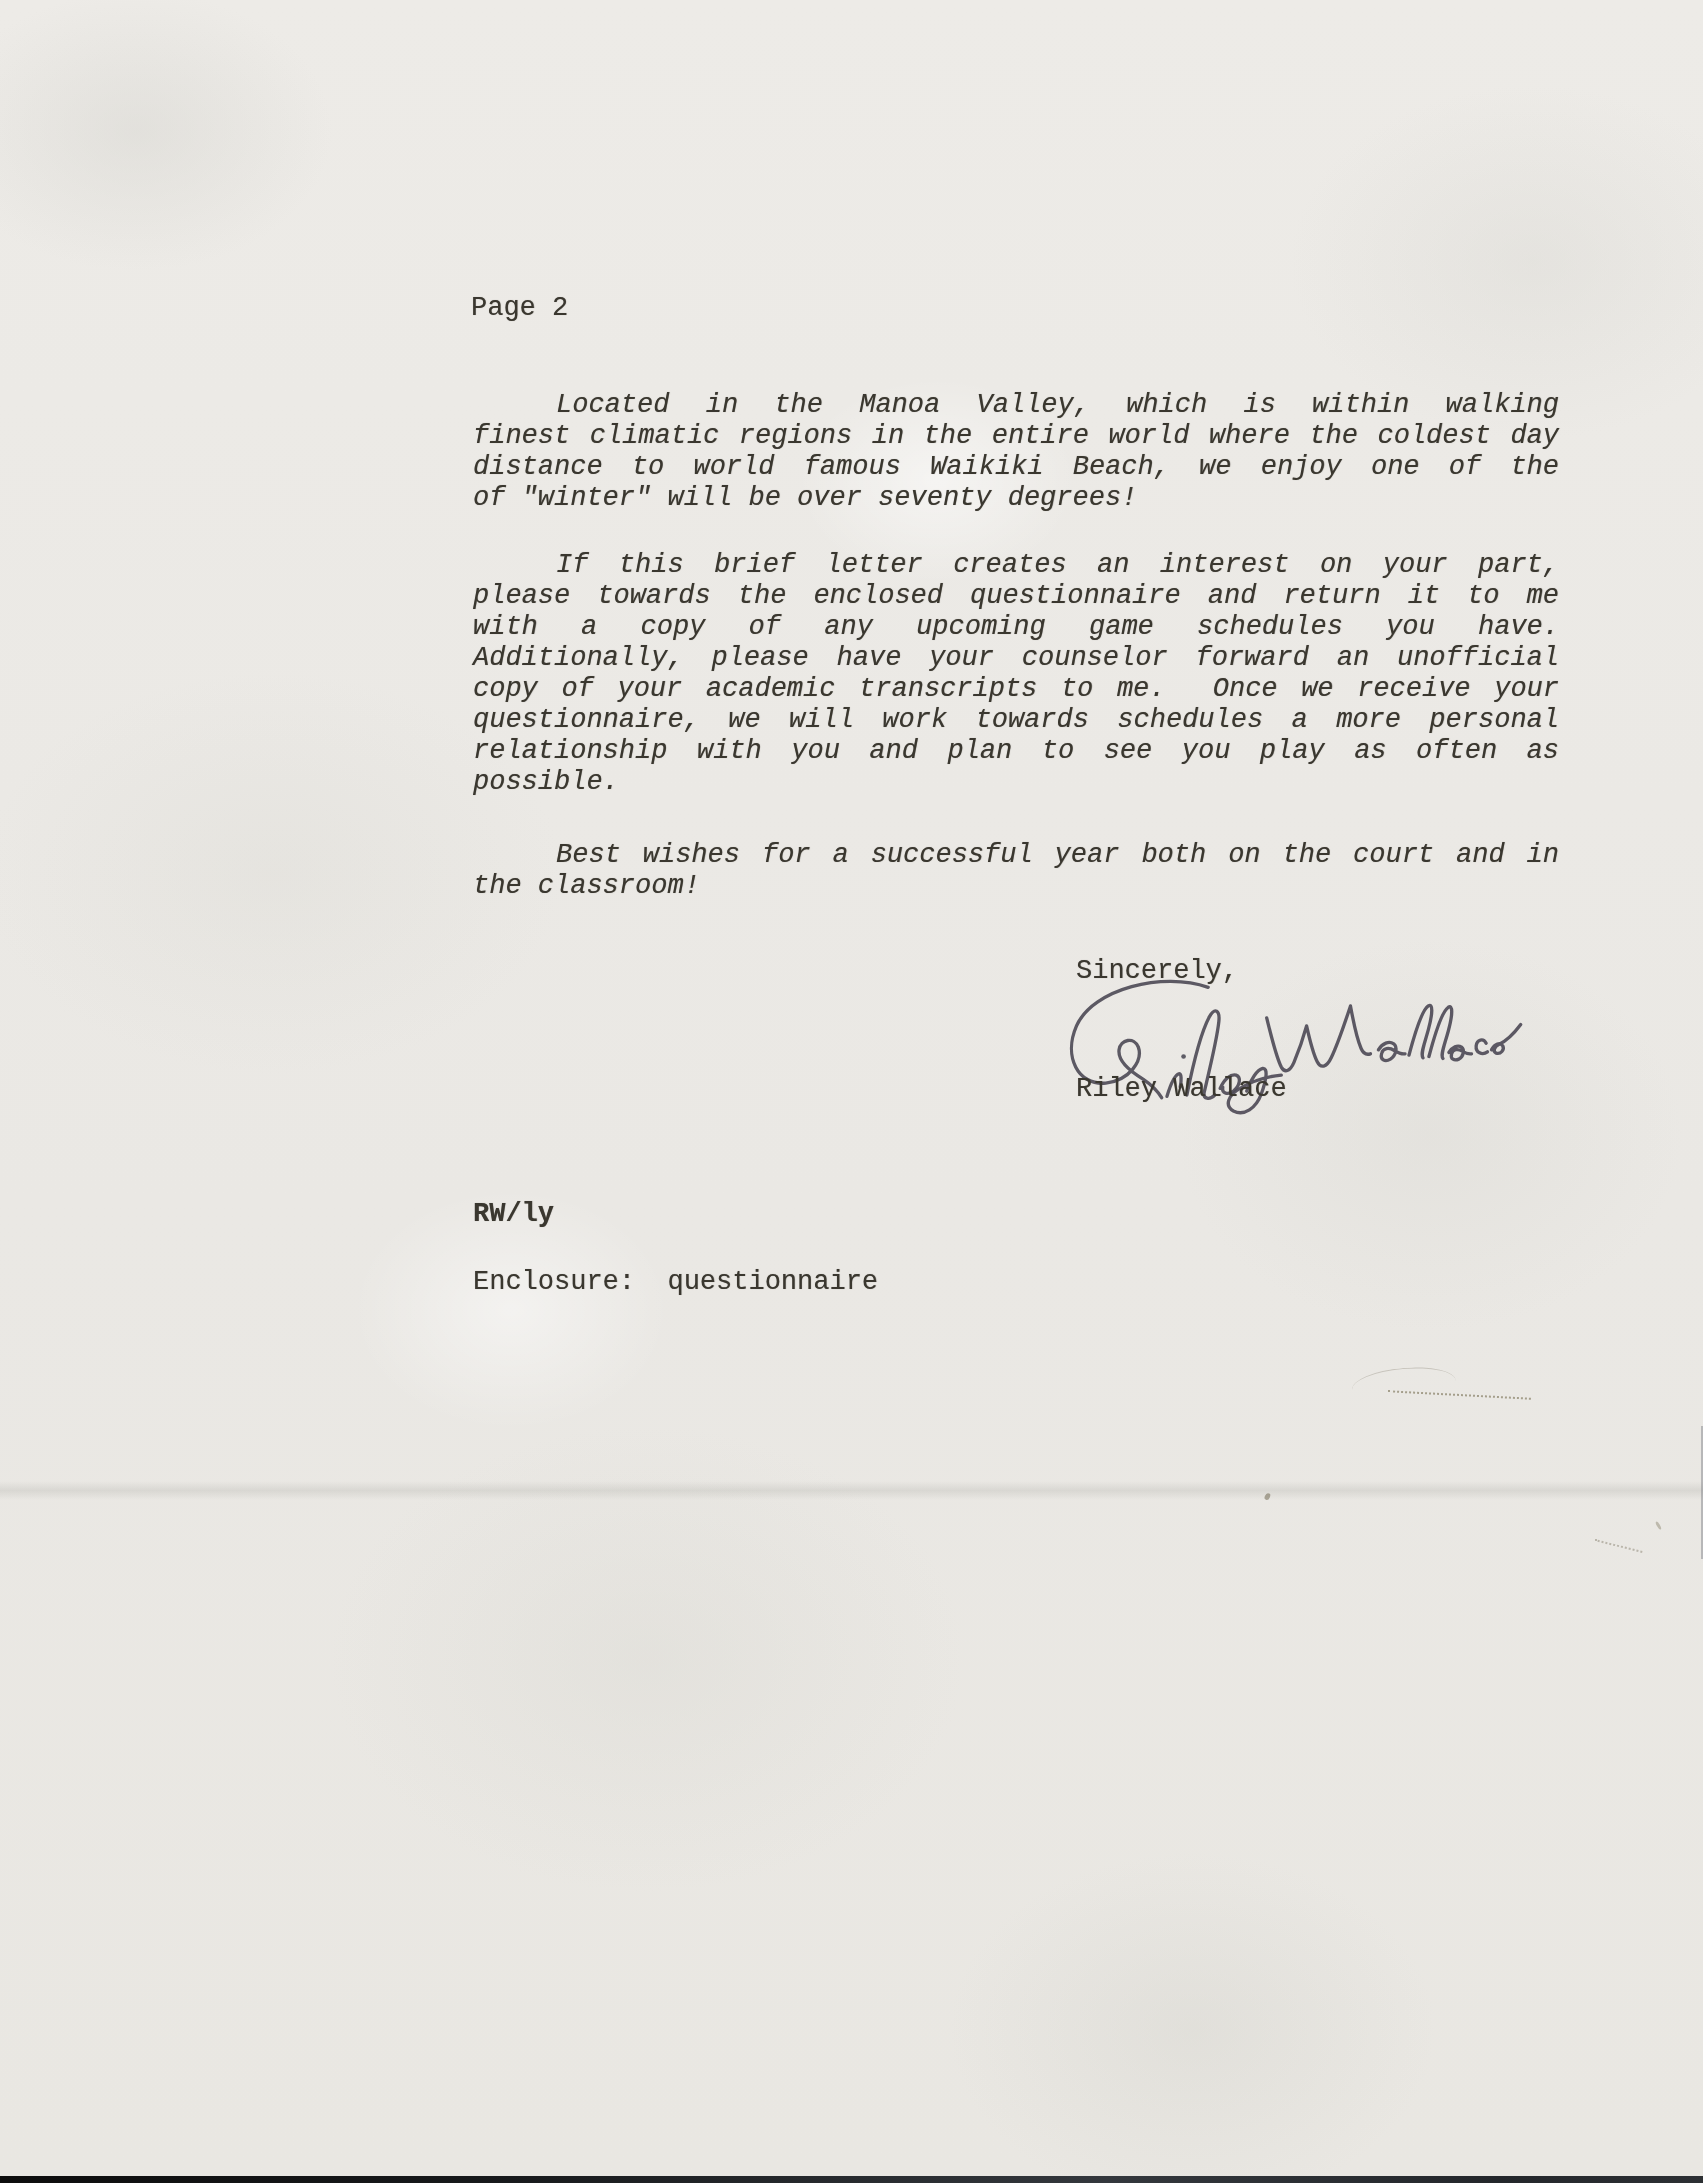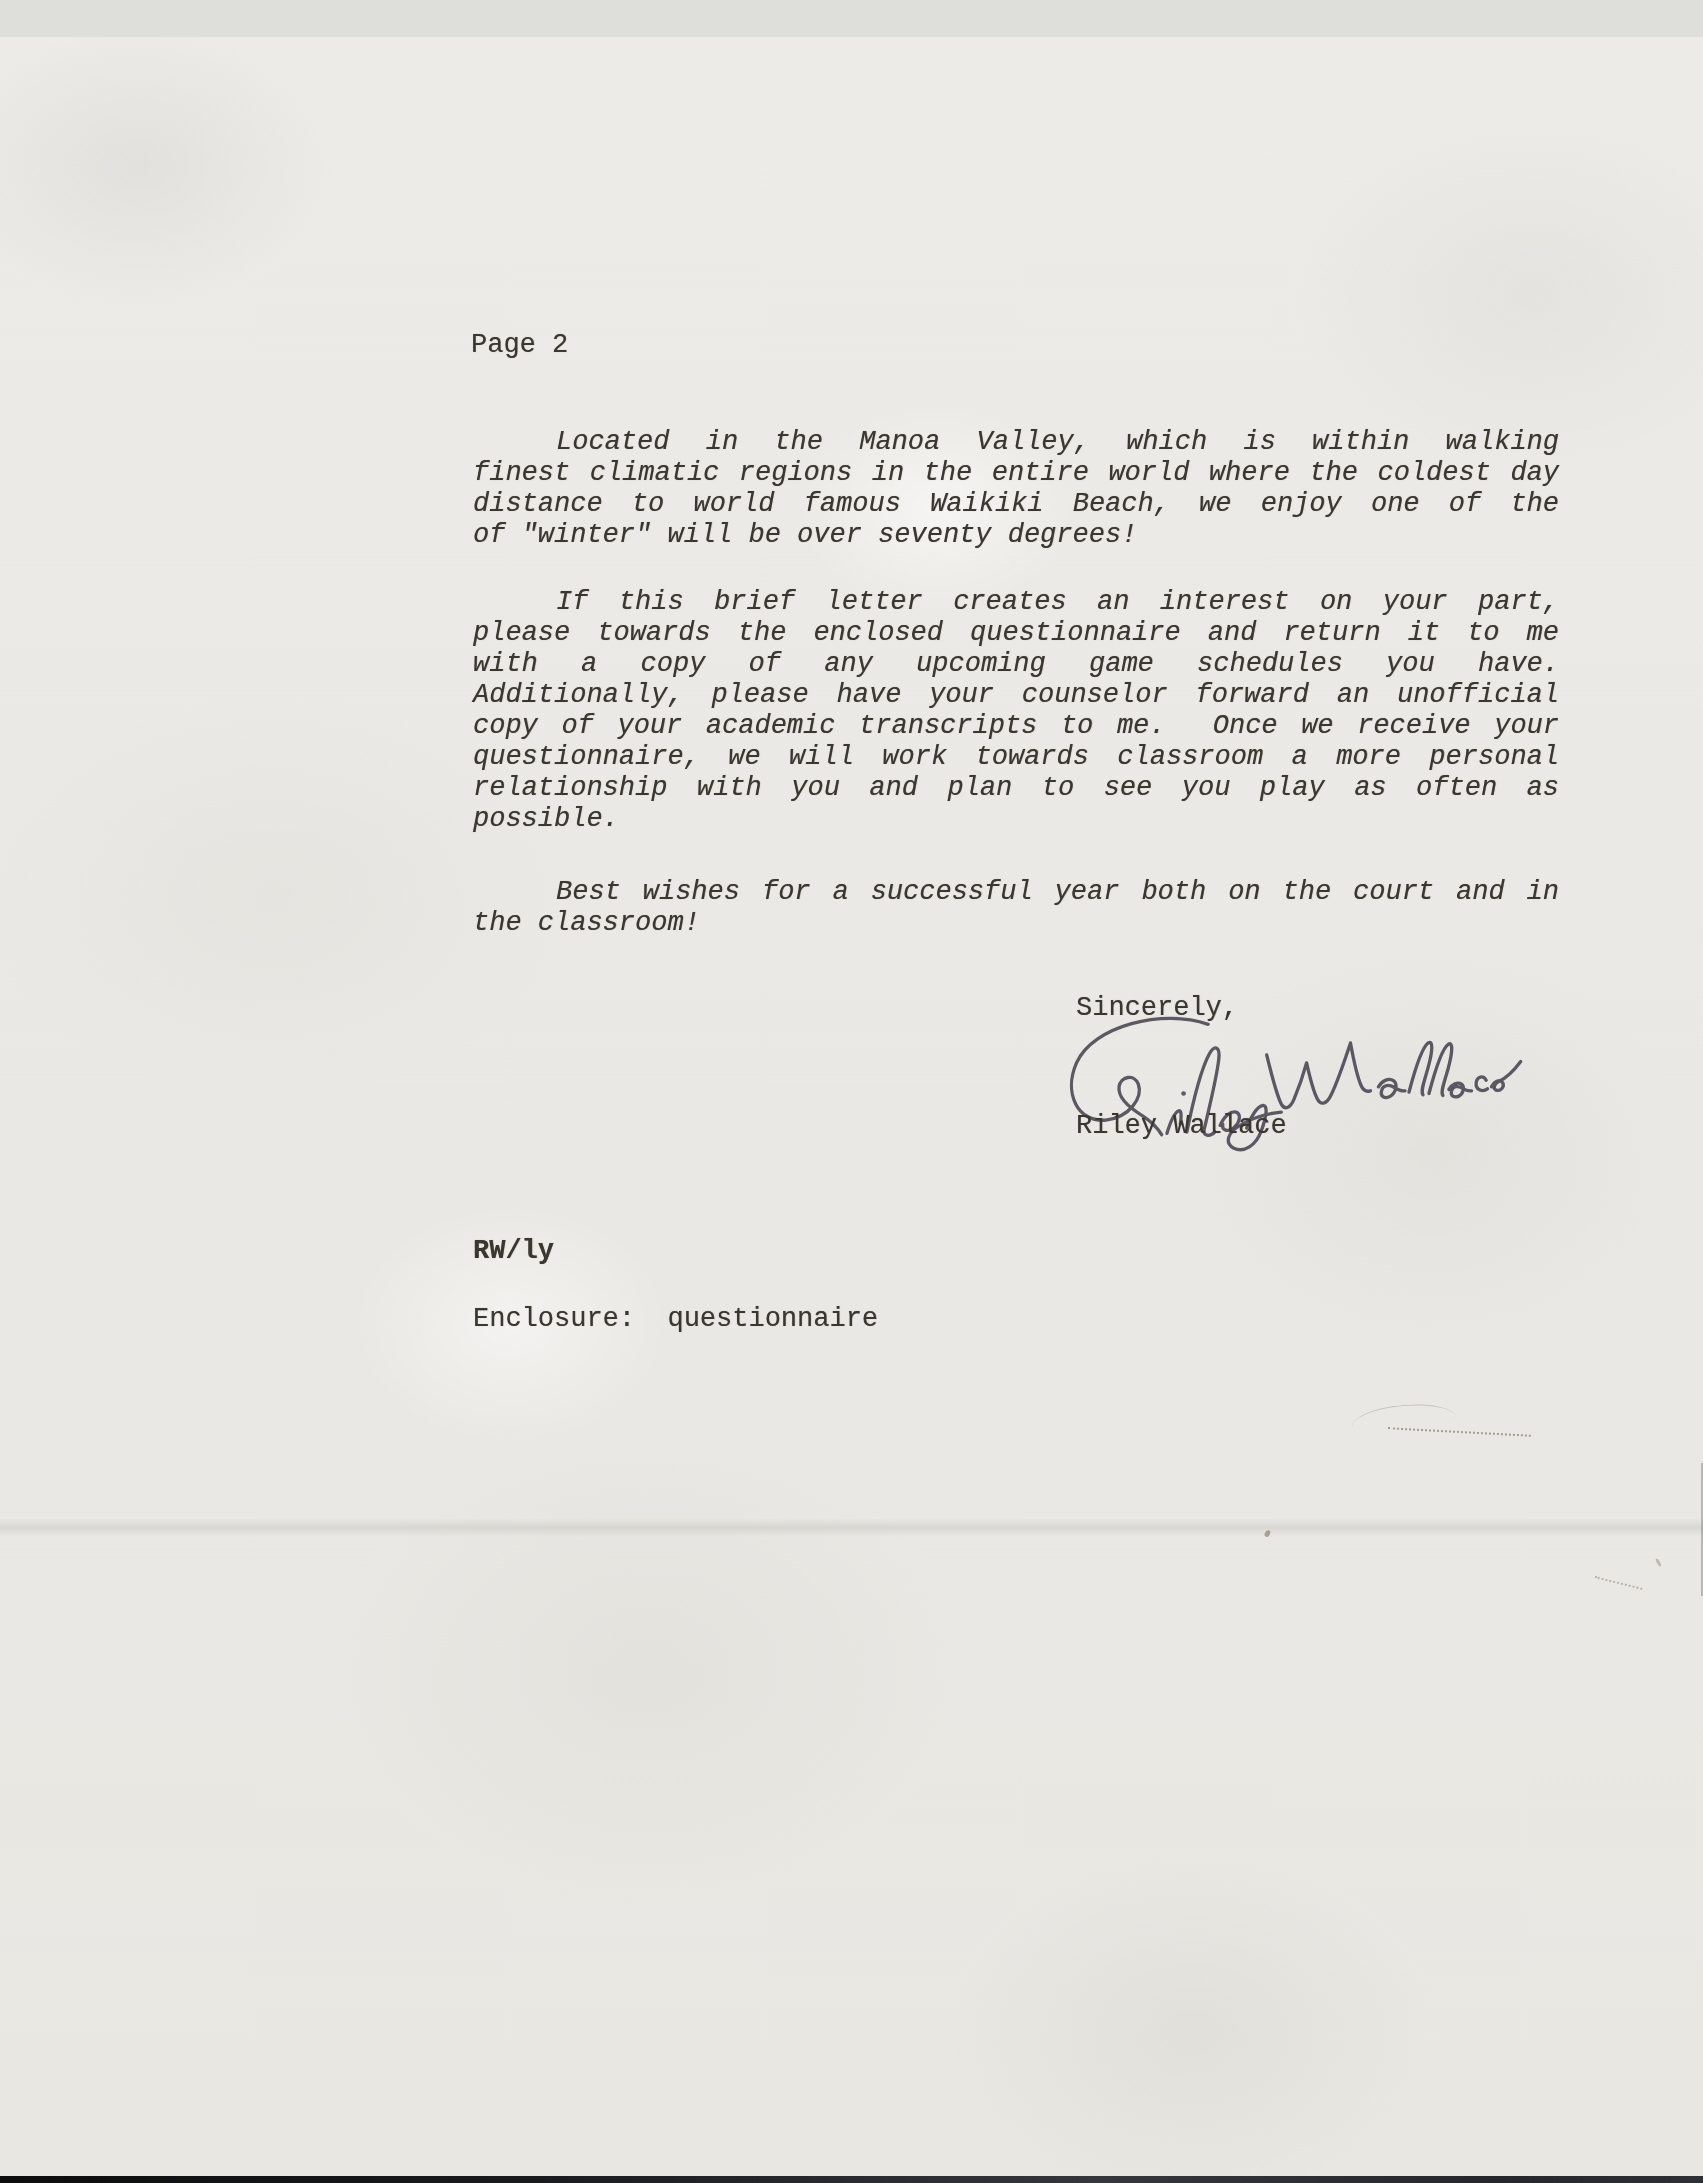--- a/index.html
+++ b/index.html
@@ -17,21 +17,20 @@
     background-image:
       radial-gradient(280px 200px at 8% 6%,  rgba(213,212,207,.45), transparent 70%),
       radial-gradient(347px 253px at 90% 12%, rgba(216,215,210,.38), transparent 70%),
       radial-gradient(413px 287px at 16% 40%, rgba(218,217,211,.32), transparent 70%),
       radial-gradient(360px 280px at 84% 52%, rgba(214,213,207,.32), transparent 70%),
       radial-gradient(453px 333px at 38% 76%, rgba(217,216,210,.38), transparent 70%),
       radial-gradient(347px 253px at 70% 93%, rgba(212,211,205,.38), transparent 70%),
       radial-gradient(200px 147px at 55% 22%, rgba(255,255,255,.5), transparent 70%),
       radial-gradient(227px 173px at 30% 60%, rgba(255,255,255,.45), transparent 70%),
       linear-gradient(180deg, #edebe7 0%, #eae8e4 55%, #e9e7e2 100%);
-    margin-top: 37px;
   }
   .tw {
     font-family: "Liberation Mono", "DejaVu Sans Mono", monospace;
     font-size: 27px;
     line-height: 31px;
     color: #3a372f;
     text-shadow: 0.3px 0.3px 0.7px rgba(52,50,44,.5);
     white-space: pre-wrap;
   }
   .block { position: absolute; left: 473px; width: 1086px; font-style: italic; }
@@ -99,21 +98,21 @@
     <div class="tw tline j">distance to world famous Waikiki Beach, we enjoy one of the</div>
     <div class="tw tline">of "winter" will be over seventy degrees!</div>
   </div>
 
   <div class="block" style="top:550px">
     <div class="tw tline j indent">If this brief letter creates an interest on your part,</div>
     <div class="tw tline j">please towards the enclosed questionnaire and return it to me</div>
     <div class="tw tline j">with a copy of any upcoming game schedules you have.</div>
     <div class="tw tline j">Additionally, please have your counselor forward an unofficial</div>
     <div class="tw tline j">copy of your academic transcripts to me.  Once we receive your</div>
-    <div class="tw tline j">questionnaire, we will work towards classroom a more personal</div>
+    <div class="tw tline j">questionnaire, we will work towards schedules a more personal</div>
     <div class="tw tline j">relationship with you and plan to see you play as often as</div>
     <div class="tw tline">possible.</div>
   </div>
 
   <div class="block" style="top:840px">
     <div class="tw tline j indent">Best wishes for a successful year both on the court and in</div>
     <div class="tw tline">the classroom!</div>
   </div>
 
   <div class="tw closing">Sincerely,</div>

